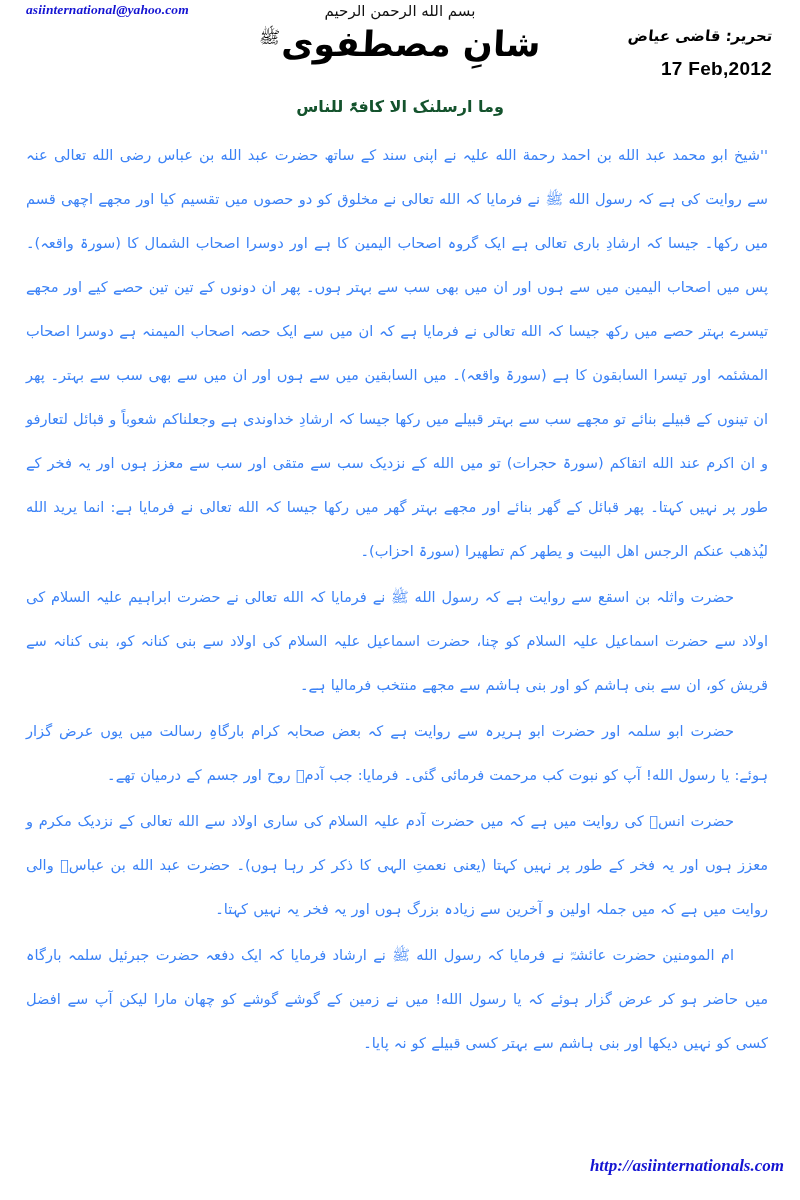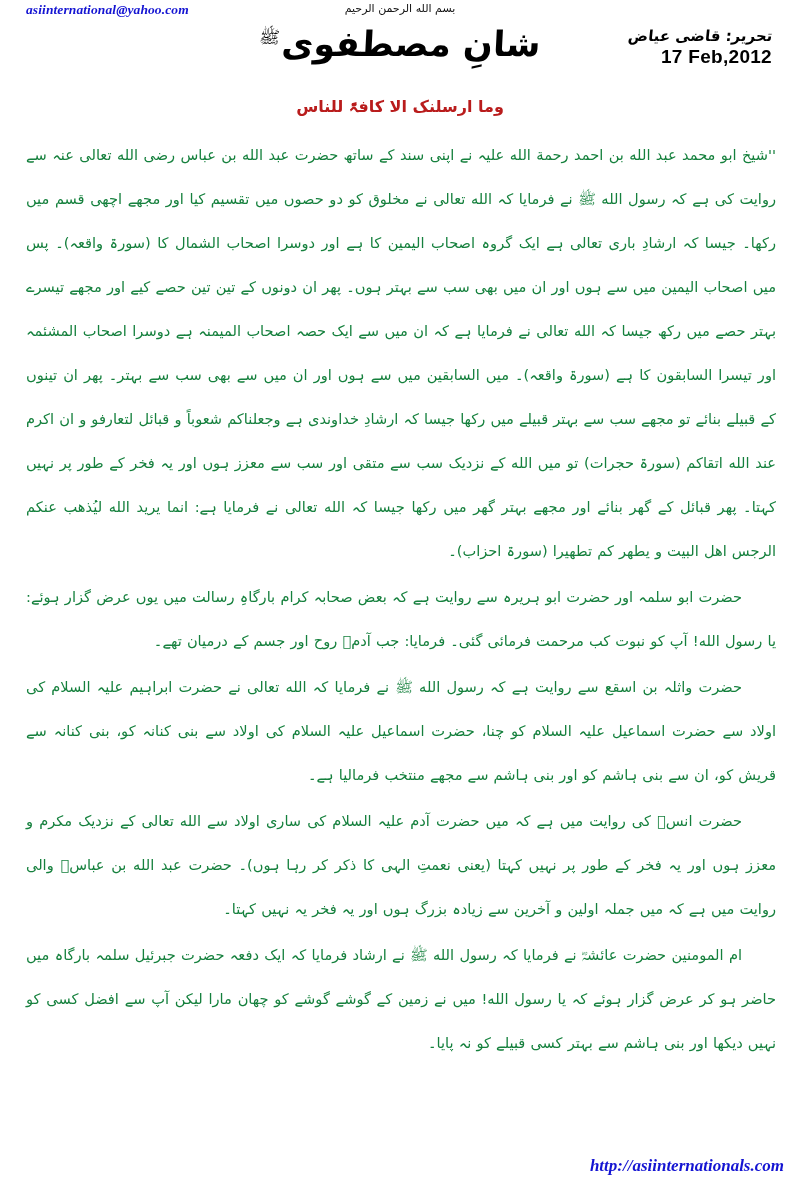--- a/index.html
+++ b/index.html
@@ -46,21 +46,21 @@
   }
 
   .bismillah {
     position: absolute;
     top: 2px;
     left: 0;
     right: 0;
     text-align: center;
     direction: rtl;
     font-family: "DejaVu Sans", sans-serif;
-    font-size: 11px;
+    font-size: 15px;
     color: #111111;
     letter-spacing: 0.2px;
   }
 
   .title-wrap {
     position: absolute;
     top: 24px;
     left: 0;
     right: 0;
     text-align: center;
@@ -99,55 +99,55 @@
     white-space: nowrap;
     transform: skewX(-6deg);
     display: inline-block;
   }
   .byline .date-line {
     direction: ltr;
     font-family: "Liberation Sans", sans-serif;
     font-size: 19px;
     font-weight: bold;
     color: #000000;
-    margin-top: 1px;
+    margin-top: 13px;
     letter-spacing: 0.3px;
     text-align: right;
   }
 
   .subtitle {
     position: absolute;
     top: 97px;
     left: 0;
     right: 0;
     text-align: center;
     direction: rtl;
     font-family: "DejaVu Sans", sans-serif;
     font-size: 16px;
     font-weight: bold;
-    color: #b91c1c;
+    color: #14532d;
   }
 
   
   .body-col {
     position: absolute;
     top: 133px;
     left: 26px;
     right: 24px;
     direction: rtl;
     text-align: justify;
     text-align-last: auto;
   }
 
   .para {
     font-family: "DejaVu Sans", sans-serif;
     font-size: 14.6px;
     line-height: 44px;
-    color: #15803d;
-    margin: 0 0 2px 0;
+    color: #3b82f6;
+    margin: 0 8px 2px 0;
     text-align: justify;
     text-justify: inter-word;
     word-spacing: 0.5px;
   }
   .para.indent {
     text-indent: 34px;
   }
 
   
   .footer {
@@ -210,22 +210,22 @@
       <div class="author-line">تحریر:  قاضی عیاض</div>
       <div class="date-line">17 Feb,2012</div>
     </div>
 
   </div>
 
   <div class="subtitle">وما ارسلنک الا کافۃً للناس</div>
 
   <div class="body-col">
     <p class="para">''شیخ ابو محمد عبد الله بن احمد رحمة الله علیہ نے اپنی سند کے ساتھ حضرت عبد الله بن عباس رضی الله تعالی عنہ سے روایت کی ہے کہ رسول الله ﷺ نے فرمایا کہ الله تعالی نے مخلوق کو دو حصوں میں تقسیم کیا اور مجھے اچھی قسم میں رکھا۔ جیسا کہ ارشادِ باری تعالی ہے ایک گروہ اصحاب الیمین کا ہے اور دوسرا اصحاب الشمال کا (سورۃ واقعہ)۔ پس میں اصحاب الیمین میں سے ہوں اور ان میں بھی سب سے بہتر ہوں۔ پھر ان دونوں کے تین تین حصے کیے اور مجھے تیسرے بہتر حصے میں رکھ جیسا کہ الله تعالی نے فرمایا ہے کہ ان میں سے ایک حصہ اصحاب المیمنہ ہے دوسرا اصحاب المشئمہ اور تیسرا السابقون کا ہے (سورۃ واقعہ)۔ میں السابقین میں سے ہوں اور ان میں سے بھی سب سے بہتر۔ پھر ان تینوں کے قبیلے بنائے تو مجھے سب سے بہتر قبیلے میں رکھا جیسا کہ ارشادِ خداوندی ہے وجعلناکم شعوباً و قبائل لتعارفو و ان اکرم عند الله اتقاکم (سورۃ حجرات) تو میں الله کے نزدیک سب سے متقی اور سب سے معزز ہوں اور یہ فخر کے طور پر نہیں کہتا۔ پھر قبائل کے گھر بنائے اور مجھے بہتر گھر میں رکھا جیسا کہ الله تعالی نے فرمایا ہے: انما يريد الله ليُذهب عنكم الرجس اهل البيت و يطهر كم تطهيرا (سورۃ احزاب)۔</p>
+    <p class="para indent">حضرت واثلہ بن اسقع سے روایت ہے کہ رسول الله ﷺ نے فرمایا کہ الله تعالی نے حضرت ابراہیم علیہ السلام کی اولاد سے حضرت اسماعیل علیہ السلام کو چنا، حضرت اسماعیل علیہ السلام کی اولاد سے بنی کنانہ کو، بنی کنانہ سے قریش کو، ان سے بنی ہاشم کو اور بنی ہاشم سے مجھے منتخب فرمالیا ہے۔</p>
     <p class="para indent">حضرت ابو سلمہ اور حضرت ابو ہریرہ سے روایت ہے کہ بعض صحابہ کرام بارگاہِ رسالت میں یوں عرض گزار ہوئے: یا رسول الله! آپ کو نبوت کب مرحمت فرمائی گئی۔ فرمایا: جب آدمؑ روح اور جسم کے درمیان تھے۔</p>
-    <p class="para indent">حضرت واثلہ بن اسقع سے روایت ہے کہ رسول الله ﷺ نے فرمایا کہ الله تعالی نے حضرت ابراہیم علیہ السلام کی اولاد سے حضرت اسماعیل علیہ السلام کو چنا، حضرت اسماعیل علیہ السلام کی اولاد سے بنی کنانہ کو، بنی کنانہ سے قریش کو، ان سے بنی ہاشم کو اور بنی ہاشم سے مجھے منتخب فرمالیا ہے۔</p>
     <p class="para indent">حضرت انسؓ کی روایت میں ہے کہ میں حضرت آدم علیہ السلام کی ساری اولاد سے الله تعالی کے نزدیک مکرم و معزز ہوں اور یہ فخر کے طور پر نہیں کہتا (یعنی نعمتِ الہی کا ذکر کر رہا ہوں)۔ حضرت عبد الله بن عباسؓ والی روایت میں ہے کہ میں جملہ اولین و آخرین سے زیادہ بزرگ ہوں اور یہ فخر یہ نہیں کہتا۔</p>
     <p class="para indent">ام المومنین حضرت عائشہؓ نے فرمایا کہ رسول الله ﷺ نے ارشاد فرمایا کہ ایک دفعہ حضرت جبرئیل سلمہ بارگاہ میں حاضر ہو کر عرض گزار ہوئے کہ یا رسول الله! میں نے زمین کے گوشے گوشے کو چھان مارا لیکن آپ سے افضل کسی کو نہیں دیکھا اور بنی ہاشم سے بہتر کسی قبیلے کو نہ پایا۔</p>
   </div>
 
   <div class="footer">
     <div class="footer-right">http://asiinternationals.com</div>
   </div>
 
 </div>
 

